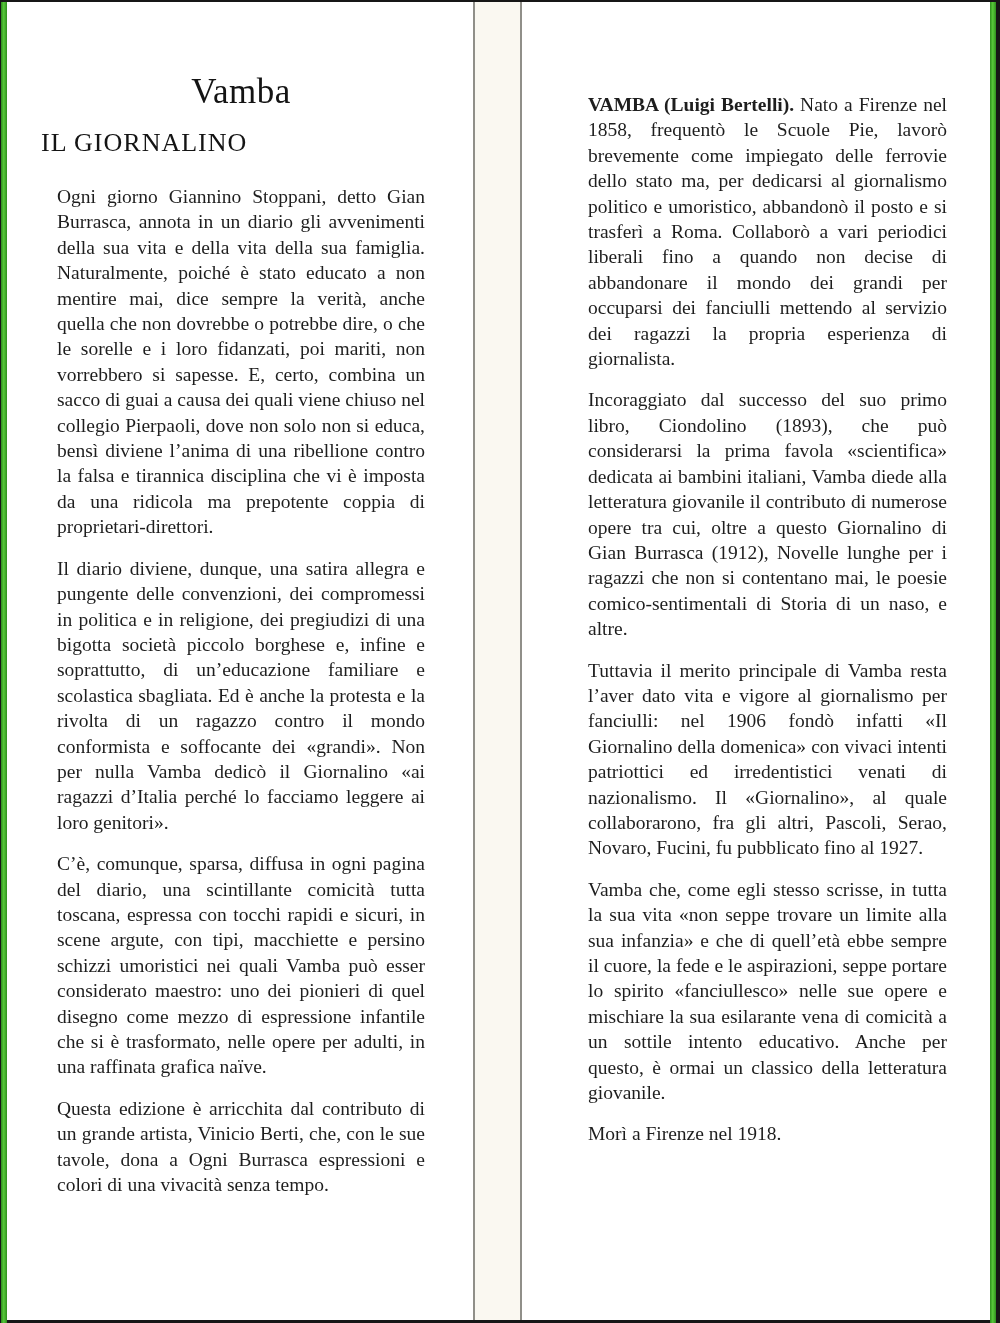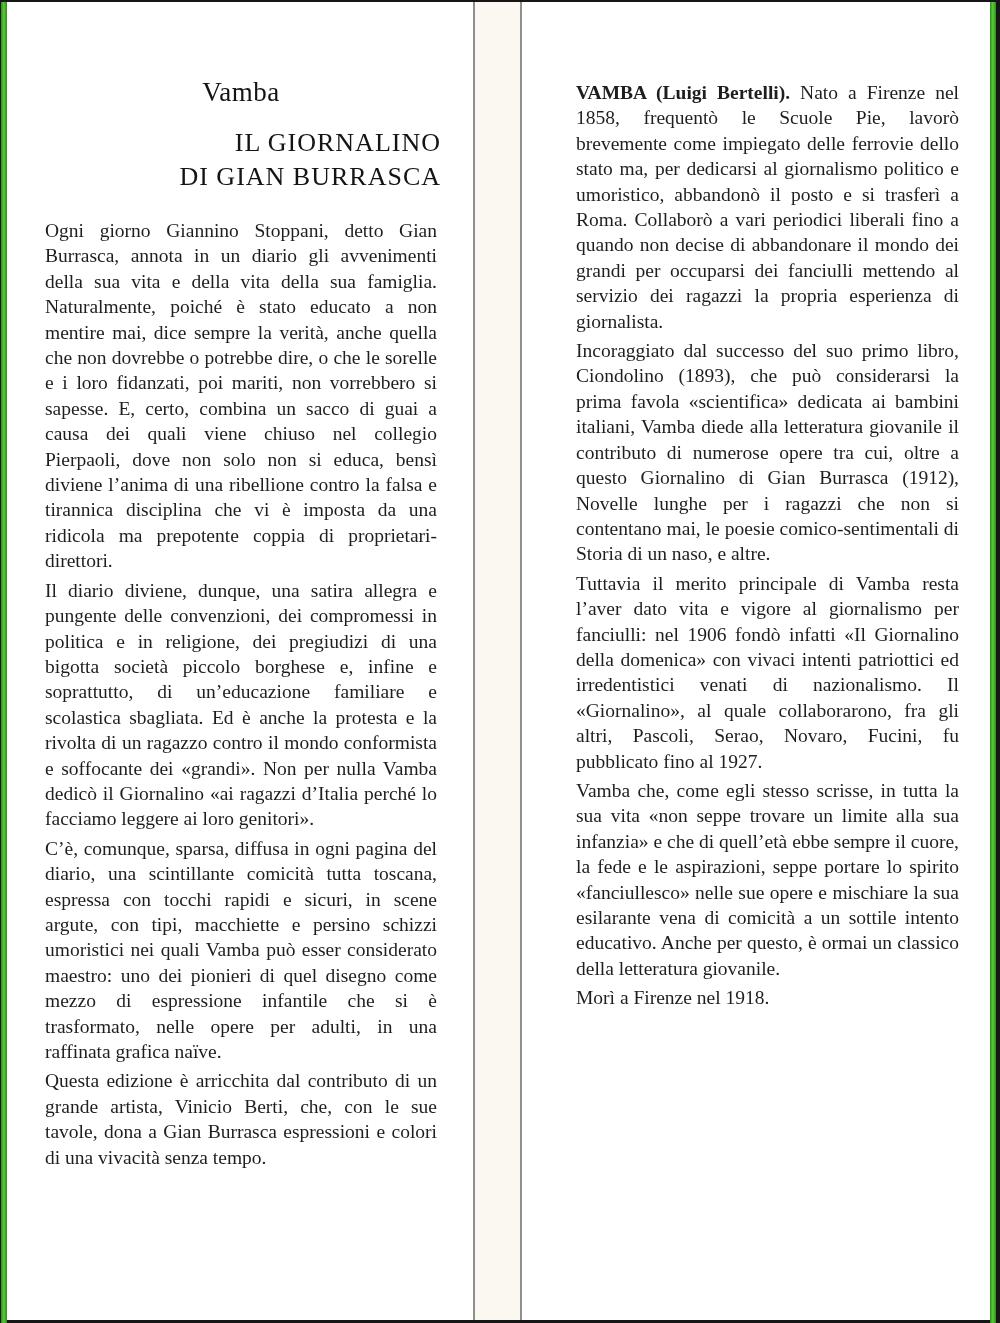--- a/index.html
+++ b/index.html
@@ -31,57 +31,56 @@
   .col {
     position: absolute; top: 76px;
     color: #1e1e1e;
     font-size: 19.5px;
     line-height: 25.4px;
     z-index: 0;
   }
   .col-left  { left: 41px;  width: 400px; }
   .col-right { left: 572px; width: 391px; }
   .author-heading {
-    font-size: 27px; font-weight: normal;
+    font-size: 35px; font-weight: normal;
     text-align: center; margin: 0 0 18px 0;
     letter-spacing: 0.5px; line-height: 32px;
     color: #141414;
   }
   .book-title {
     font-size: 26px; font-weight: normal;
-    text-align: right; margin: 0 0 24px 0;
+    text-align: left; margin: 0 0 24px 0;
     letter-spacing: 1px; line-height: 34px;
     color: #141414;
   }
-  .paragraphs p { margin: 4px; text-align: justify; }
+  .paragraphs p { margin: 16px; text-align: justify; }
   .italic { }
   .bold   { font-weight: bold; }
 </style>
 </head>
 <body>
 
 <div class="border-bottom"></div>
 <div class="edge-right"></div>
 <div class="stripe-left"></div>
 <div class="stripe-right"></div>
 <div class="edge-left"></div>
 <div class="border-top"></div>
 <div class="gutter"></div>
 
 <div class="col col-left">
   <h1 class="author-heading">Vamba</h1>
   <h2 class="book-title">
     <span>IL GIORNALINO</span><br>
-    <span>DI GIAN BURRASCA</span>
   </h2>
   <div class="paragraphs">
       <p><span>Ogni giorno Giannino Stoppani, detto Gian Burrasca, annota in un diario gli avvenimenti della sua vita e della vita della sua famiglia. Naturalmente, poiché è stato educato a non mentire mai, dice sempre la verità, anche quella che non dovrebbe o potrebbe dire, o che le sorelle e i loro fidanzati, poi mariti, non vorrebbero si sapesse. E, certo, combina un sacco di guai a causa dei quali viene chiuso nel collegio Pierpaoli, dove non solo non si educa, bensì diviene l’anima di una ribellione contro la falsa e tirannica disciplina che vi è imposta da una ridicola ma prepotente coppia di proprietari-direttori.</span></p>
       <p><span>Il diario diviene, dunque, una satira allegra e pungente delle convenzioni, dei compromessi in politica e in religione, dei pregiudizi di una bigotta società piccolo borghese e, infine e soprattutto, di un’educazione familiare e scolastica sbagliata. Ed è anche la protesta e la rivolta di un ragazzo contro il mondo conformista e soffocante dei «grandi». Non per nulla Vamba dedicò il </span><span class="italic">Giornalino</span><span> «ai ragazzi d’Italia perché lo facciamo leggere ai loro genitori».</span></p>
       <p><span>C’è, comunque, sparsa, diffusa in ogni pagina del diario, una scintillante comicità tutta toscana, espressa con tocchi rapidi e sicuri, in scene argute, con tipi, macchiette e persino schizzi umoristici nei quali Vamba può esser considerato maestro: uno dei pionieri di quel disegno come mezzo di espressione infantile che si è trasformato, nelle opere per adulti, in una raffinata grafica naïve.</span></p>
-      <p><span>Questa edizione è arricchita dal contributo di un grande artista, Vinicio Berti, che, con le sue tavole, dona a Gian Burrasca espressioni e colori di una vivacità senza tempo.</span></p>
+      <p><span>Questa edizione è arricchita dal contributo di un grande artista, Vinicio Berti, che, con le sue tavole, dona a Ogni Burrasca espressioni e colori di una vivacità senza tempo.</span></p>
     </div>
 </div>
 
 <div class="col col-right">
   <div class="paragraphs">
       <p><span class="bold">VAMBA (Luigi Bertelli).</span><span> Nato a Firenze nel 1858, frequentò le Scuole Pie, lavorò brevemente come impiegato delle ferrovie dello stato ma, per dedicarsi al giornalismo politico e umoristico, abbandonò il posto e si trasferì a Roma. Collaborò a vari periodici liberali fino a quando non decise di abbandonare il mondo dei grandi per occuparsi dei fanciulli mettendo al servizio dei ragazzi la propria esperienza di giornalista.</span></p>
       <p><span>Incoraggiato dal successo del suo primo libro, </span><span class="italic">Ciondolino</span><span> (1893), che può considerarsi la prima favola «scientifica» dedicata ai bambini italiani, Vamba diede alla letteratura giovanile il contributo di numerose opere tra cui, oltre a questo </span><span class="italic">Giornalino di Gian Burrasca</span><span> (1912), </span><span class="italic">Novelle lunghe per i ragazzi che non si contentano mai</span><span>, le poesie comico-sentimentali di </span><span class="italic">Storia di un naso</span><span>, e altre.</span></p>
       <p><span>Tuttavia il merito principale di Vamba resta l’aver dato vita e vigore al giornalismo per fanciulli: nel 1906 fondò infatti «Il Giornalino della domenica» con vivaci intenti patriottici ed irredentistici venati di nazionalismo. Il «Giornalino», al quale collaborarono, fra gli altri, Pascoli, Serao, Novaro, Fucini, fu pubblicato fino al 1927.</span></p>
       <p><span>Vamba che, come egli stesso scrisse, in tutta la sua vita «non seppe trovare un limite alla sua infanzia» e che di quell’età ebbe sempre il cuore, la fede e le aspirazioni, seppe portare lo spirito «fanciullesco» nelle sue opere e mischiare la sua esilarante vena di comicità a un sottile intento educativo. Anche per questo, è ormai un classico della letteratura giovanile.</span></p>
       <p><span>Morì a Firenze nel 1918.</span></p>

